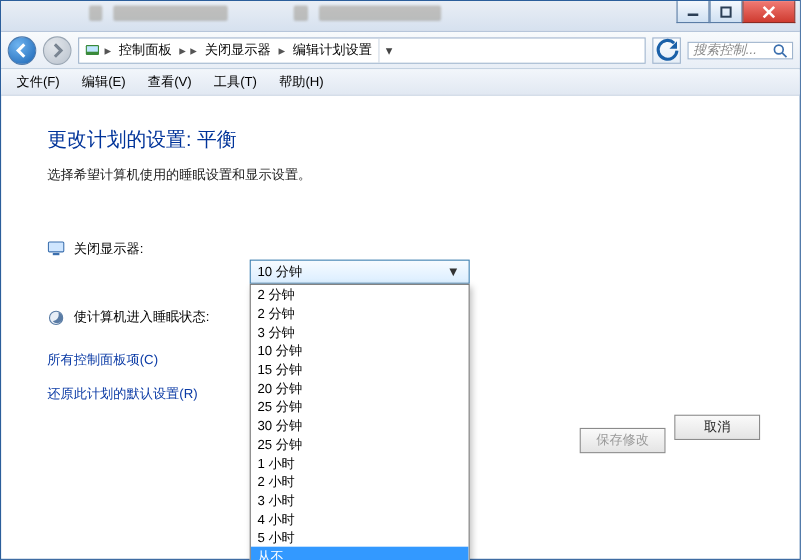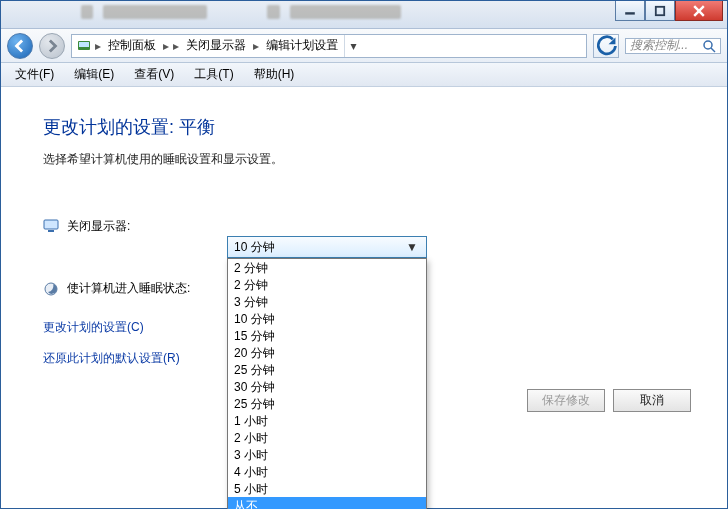--- a/index.html
+++ b/index.html
@@ -35,21 +35,21 @@
   .combo { position:relative; width:200px;margin-top:42px; }
   .combo-box { height:22px; border:1px solid #3c7fb1; background: linear-gradient(#f7fbff,#dbeeff); display:flex; align-items:center; padding:0 6px; color:#000; }
   .combo-arrow { margin-left:auto; width:16px; height:18px; display:flex; align-items:center; justify-content:center; color:#333; }
   .dropdown { position:absolute; left:0; top:22px; width:200px; border:1px solid #767676; background:#fff; z-index:10; max-height:310px; overflow:hidden; box-shadow:2px 3px 6px rgba(0,0,0,.25);}
   .dropdown-item { padding:1px 6px; color:#000; line-height:16px; height:17px; white-space:nowrap;}
   .dropdown-item.highlight { background:#3399ff; color:#fff; }
   .linklist { margin-top:8px; }
   .linklist a { display:block; color:#0a3aa5; text-decoration:none; margin-bottom:14px; }
   .btnrow { position:absolute; right:36px; bottom:96px; display:flex; gap:8px; }
   .btn { min-width:78px; height:23px; border:1px solid #8b8b8b; background:linear-gradient(#fafafa,#e4e4e4); color:#222; display:flex; align-items:center; justify-content:center; padding:0 12px;}
-  .btn.disabled { color:#9a9a9a; }
+  .btn.disabled { color:#9a9a9a;margin-top:12px; }
 </style>
 </head>
 <body>
 
 <div class="window">
 
   <div class="titlebar">
     <div class="titlebar-blur">
       <span style="width:16px"></span>
         <span style="width:140px"></span>
@@ -169,21 +169,21 @@
       <span class="row-icon">
         <svg viewBox="0 0 16 16">
             <circle cx="8" cy="8" r="6" fill="#e8eef6" stroke="#5a7ca5"></circle>
             <path d="M10 3a5 5 0 1 1-5 8 6 6 0 0 0 5-8z" fill="#5a7ca5"></path>
           </svg>
       </span>
       <span class="row-label">使计算机进入睡眠状态:</span>
     </div>
 
     <div class="linklist">
-      <a href="#">更改计划的设置(C)</a>
+      <a href="#">所有控制面板项(C)</a>
       <a href="#">还原此计划的默认设置(R)</a>
     </div>
 
     <div class="btnrow">
       <div class="btn disabled">保存修改</div>
       <div class="btn">取消</div>
     </div>
   </div>
 
 </div>

